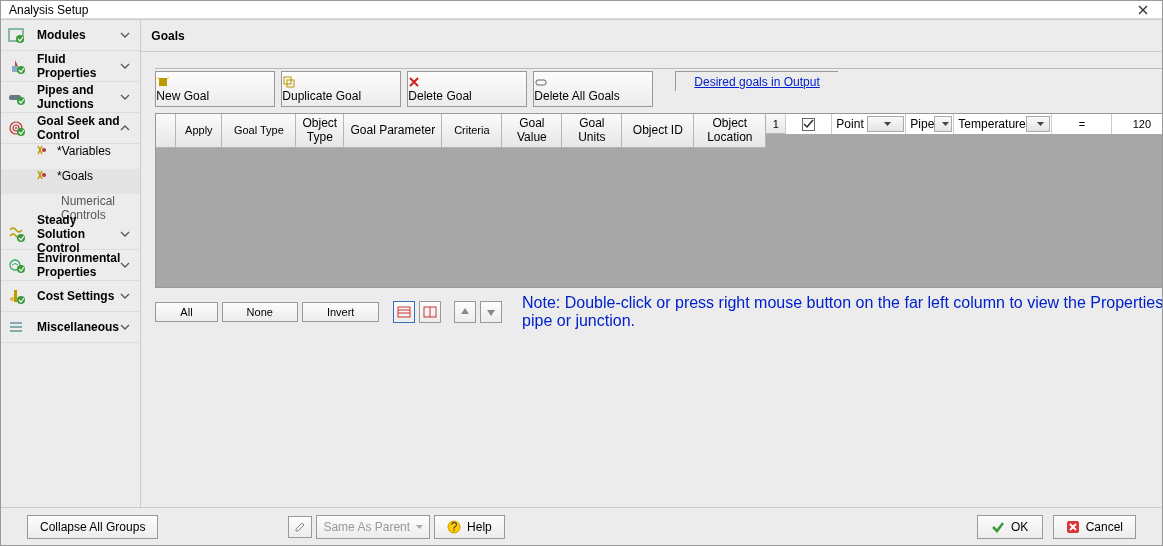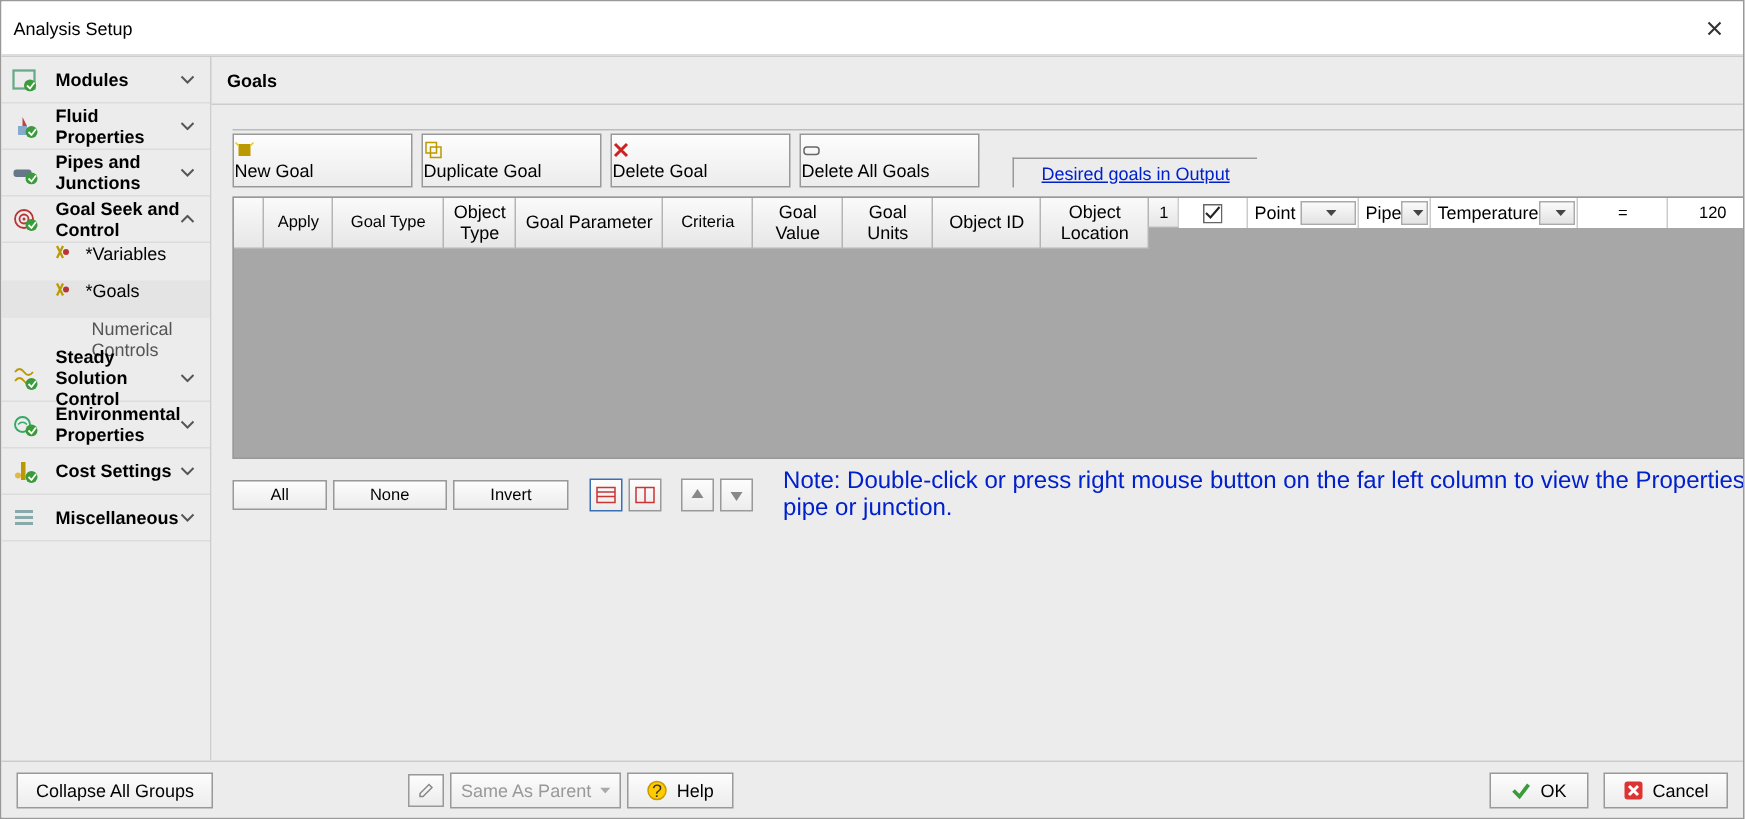--- a/index.html
+++ b/index.html
@@ -1,54 +1,54 @@
 <!DOCTYPE html>
 <html><head>
 <meta charset="utf-8">
 <style>
 * { box-sizing: border-box; font-family: "Segoe UI", Tahoma, sans-serif; font-size: 12px; }
 body { margin: 0; padding: 0; background: #fff; }
 .dialog { width: 1163px; height: 546px; border: 1px solid #999; background: #fff; display: flex; flex-direction: column; position: relative; }
-.titlebar { height: 36px; display: flex; align-items: center; padding: 0 8px; background: #fff; border-bottom: 1px solid #ddd; }
+.titlebar { height: 18px; display: flex; align-items: center; padding: 0 8px; background: #fff; border-bottom: 1px solid #ddd; }
 .titlebar .title { flex: 1; font-size: 12px; }
 .titlebar .close { cursor: pointer; padding: 2px 6px; }
 .body { flex: 1; display: flex; background: #ececec; border-top: 1px solid #ccc; overflow: hidden; }
 .sidebar { width: 216px; background: #ececec; border-right: 1px solid #ccc; display: flex; flex-direction: column; }
 .sidebar-item { height: 31px; display: flex; align-items: center; padding: 0 6px; cursor: pointer; border-bottom: 1px solid #dcdcdc; }
 .sidebar-item .icon { width: 20px; height: 18px; margin-right: 10px; display: flex; align-items: center; justify-content: center; }
 .sidebar-item .label { flex: 1; font-weight: 600; }
 .sidebar-item .chev { width: 14px; color: #444; }
 .sidebar-sub { height: 25px; display: flex; align-items: flex-start; padding-left: 34px; cursor: pointer; }
 .sidebar-sub.selected { background: #e4e4e4; }
 .sidebar-sub .sub-icon { width: 16px; margin-right: 6px; }
 .sidebar-sub.plain { color: #555; padding-left: 60px; }
 .main { flex: 1; display: flex; flex-direction: column; }
 .main-header { height: 32px; padding: 6px 10px; font-weight: 600; border-bottom: 1px solid #ccc; display:flex; align-items:center; }
 .main-body { flex: 1; padding: 16px 10px 10px 10px; display: flex; flex-direction: column; background: #ececec; }
 .toolbar-row { display: flex; gap: 6px; margin-bottom: 6px; align-items: stretch; border-top:1px solid #bbb; padding-top:2px; margin-left:4px; margin-right:4px; }
 .toolbtn { width: 120px; height: 36px; border: 1px solid #999; background: linear-gradient(#fdfdfd,#ececec); display: flex; flex-direction: column; align-items: flex-start; justify-content: center; cursor: pointer; font-size:11px; }
 .toolbtn .ico { height: 14px; display:flex; align-items:center; justify-content:center; }
-.link-box { border: 1px solid #999; border-bottom:none; border-right:none; height: 20px; margin-top: 16px; padding: 0 18px; display: flex; align-items: center; background: #ececec; }
+.link-box { border: 1px solid #999; border-bottom:none; border-right:none; height: 20px; padding: 0 18px; display: flex; align-items: center; background: #ececec; }
 .link-box span { color: #0020cc; text-decoration: underline; cursor: pointer; }
 .grid-wrap { border: 1px solid #999; background: #a7a7a7; height: 175px; display: flex; flex-direction: row; margin-left:4px; margin-right:4px; }
 .grid-head { display: flex; background: linear-gradient(#fafafa,#e6e6e6); height: 34px; }
 .grid-head .hcell { border-right: 1px solid #b5b5b5; border-bottom: 1px solid #b5b5b5; display: flex; align-items: center; justify-content: center; text-align: center; font-size:11px; line-height:1.1; padding:2px 2px; }
 .grid-row { display: flex; background: #fff; height: 20px; }
 .grid-row .cell { border-right: 1px solid #ccc; display: flex; align-items: center; justify-content: center; height:20px; font-size:11px; }
 .grid-row .rownum { background: linear-gradient(#fafafa,#e6e6e6); border-bottom:1px solid #b5b5b5; }
 .dd { display:flex; align-items:center; width:100%; height:100%; }
 .dd span { flex:1; text-align:left; padding-left:4px; }
 .dd .arr { width:14px; height:16px; border:1px solid #aaa; background:linear-gradient(#fafafa,#e3e3e3); display:flex; align-items:center; justify-content:center; margin-right:1px; }
 .grid-fill { flex:1; background:#a7a7a7; }
 .below-row { display:flex; align-items:center; gap:4px; margin-top:6px; margin-left:4px; }
 .smallbtn { border:1px solid #999; background:linear-gradient(#fdfdfd,#ececec); padding:3px 24px; cursor:pointer; font-size:11px; }
 .iconbtn { border:1px solid #999; background:linear-gradient(#fdfdfd,#ececec); width:24px; height:22px; display:flex; align-items:center; justify-content:center; cursor:pointer; }
 .iconbtn.sel { border:1px solid #3a6fb5; }
 .note { color:#0020cc; font-size:16px; margin-left:16px; }
-.footer { height: 38px; border-top: 1px solid #ccc; background: #ececec; display:flex; align-items:center; padding:0 10px; gap:10px; }
+.footer { height: 38px; border-top: 1px solid #ccc; background: #ececec; display:flex; align-items:center; padding:0 26px; gap:10px; }
 .footer .left-group { display:flex; align-items:center; gap:4px; }
 .footer .spacer { flex:1; }
 .footbtn { border:1px solid #999; background:linear-gradient(#fdfdfd,#ececec); padding:4px 12px; cursor:pointer; display:flex; align-items:center; gap:6px; min-width:66px; justify-content:center; }
 .footbtn.disabled { color:#999; }
 svg { display:block; }
 .w20{width:20px}.w46{width:46px}.w74{width:74px}.w48{width:48px}.w98{width:98px}.w60{width:60px}.w72{width:72px}
 </style>
 </head>
 <body>
 

